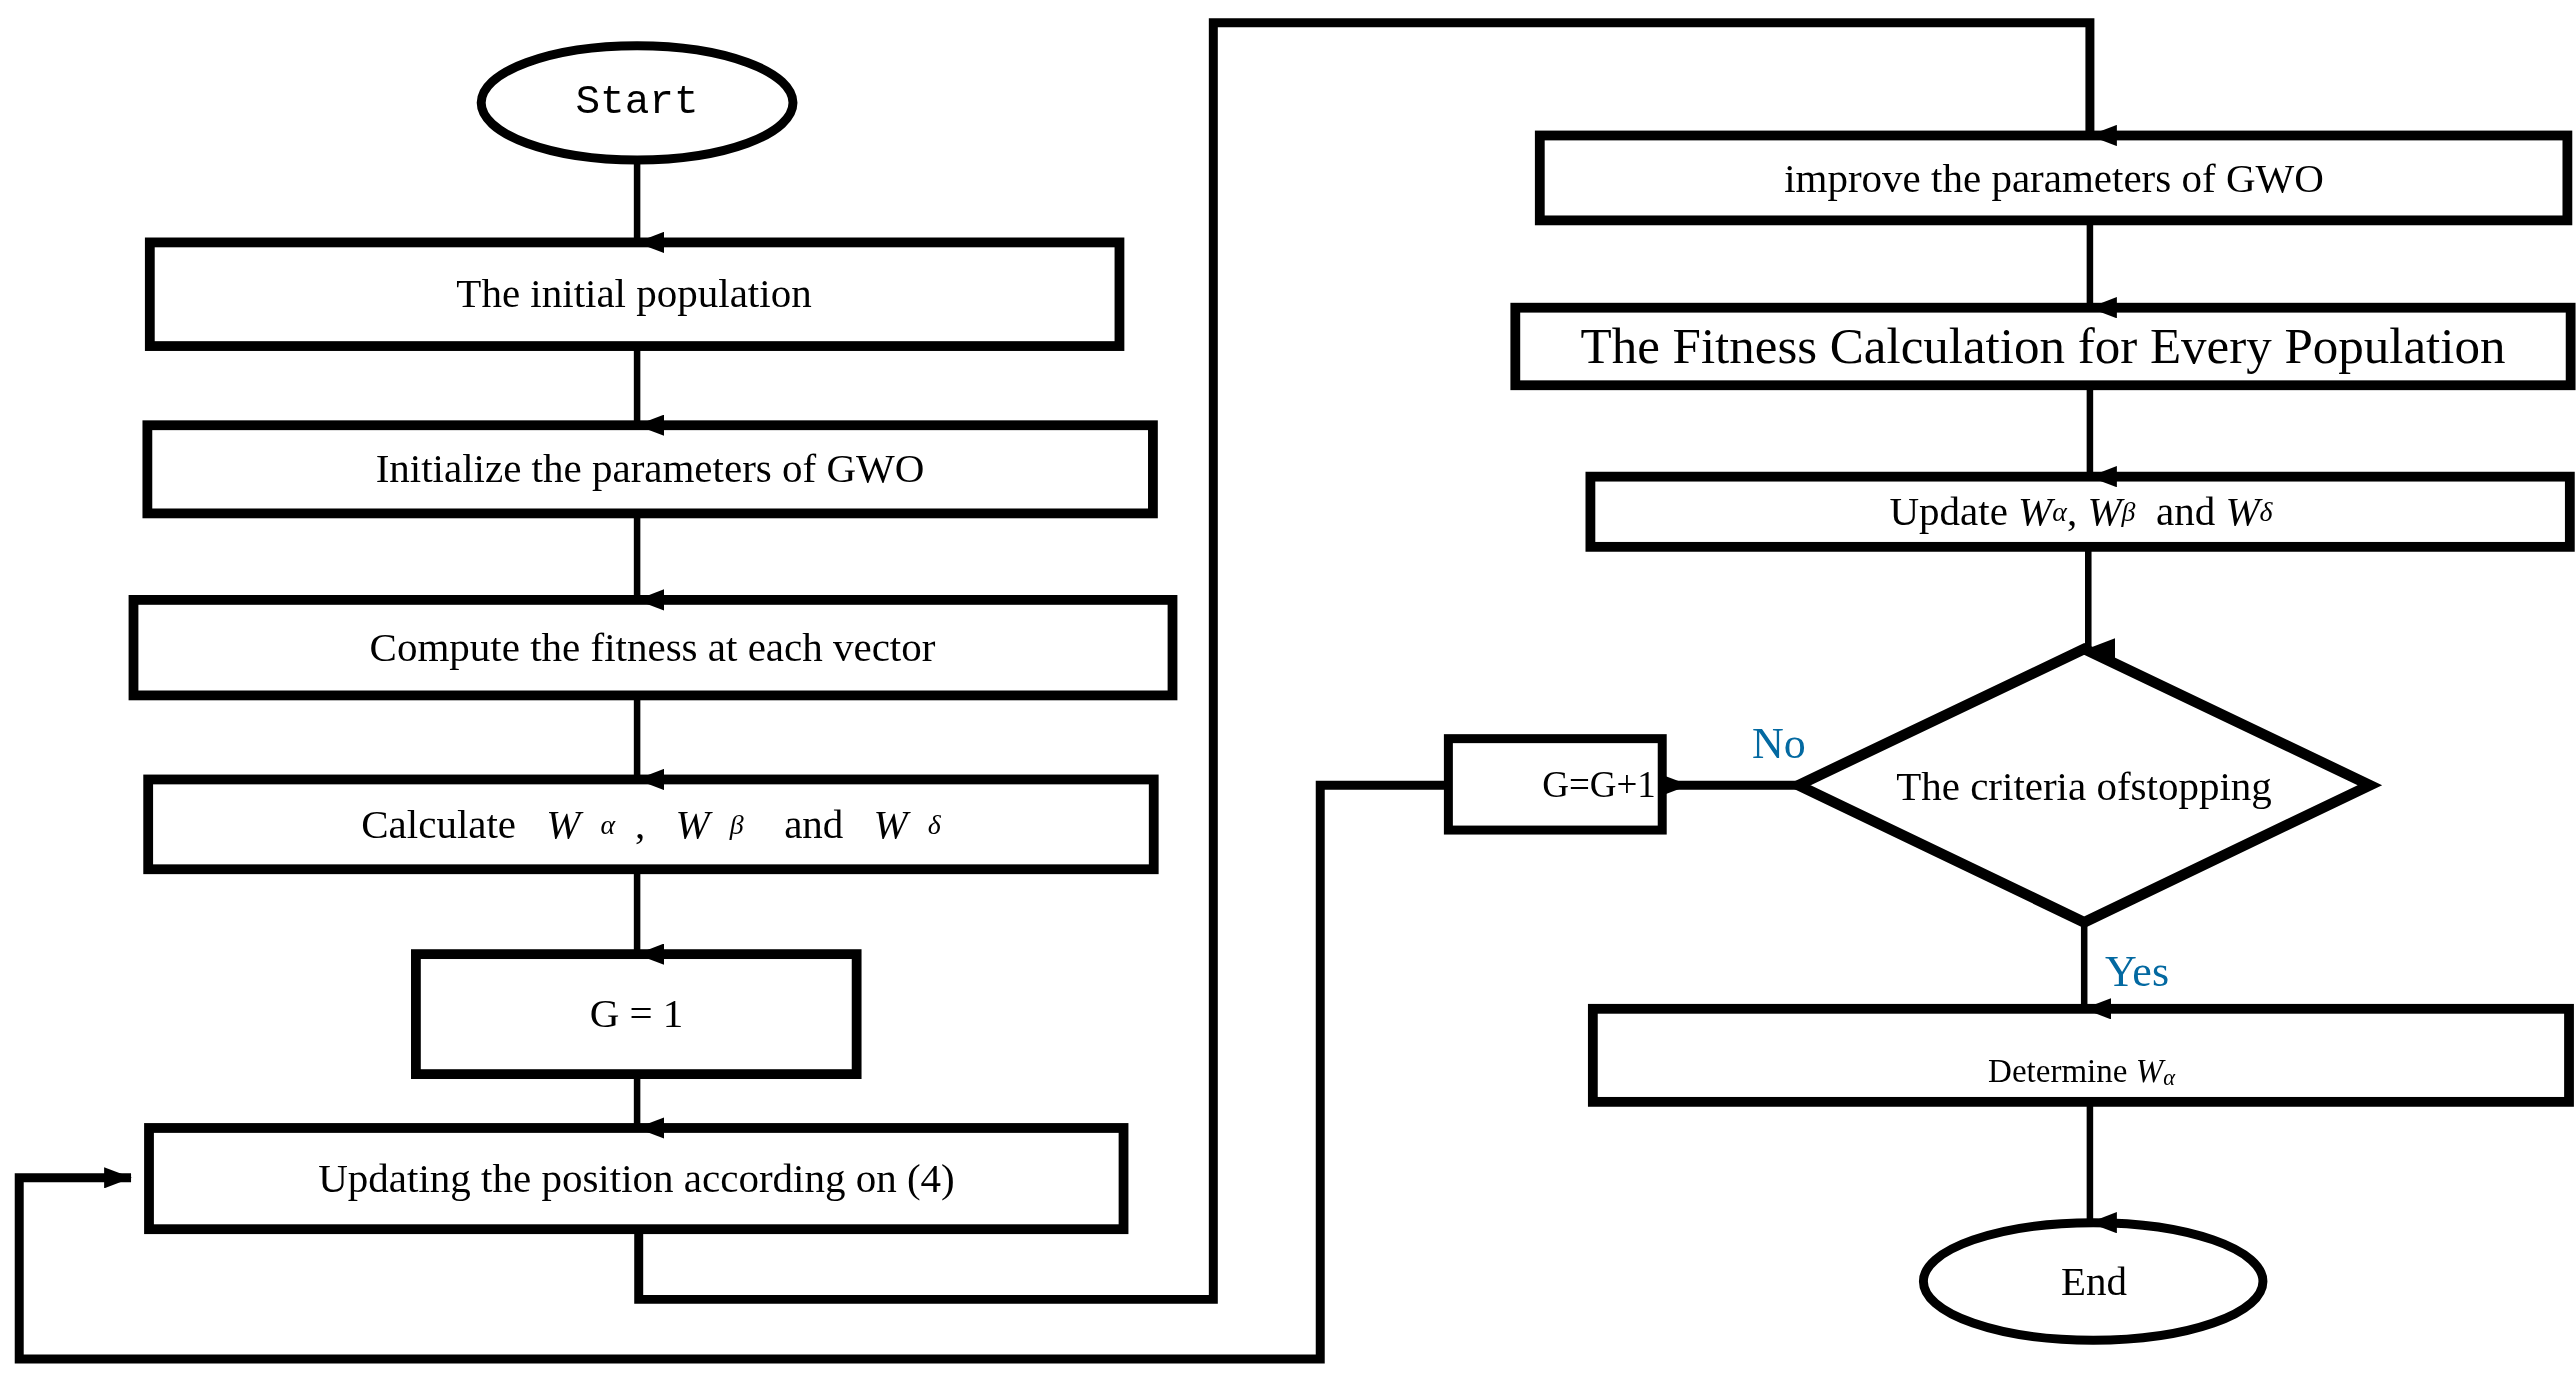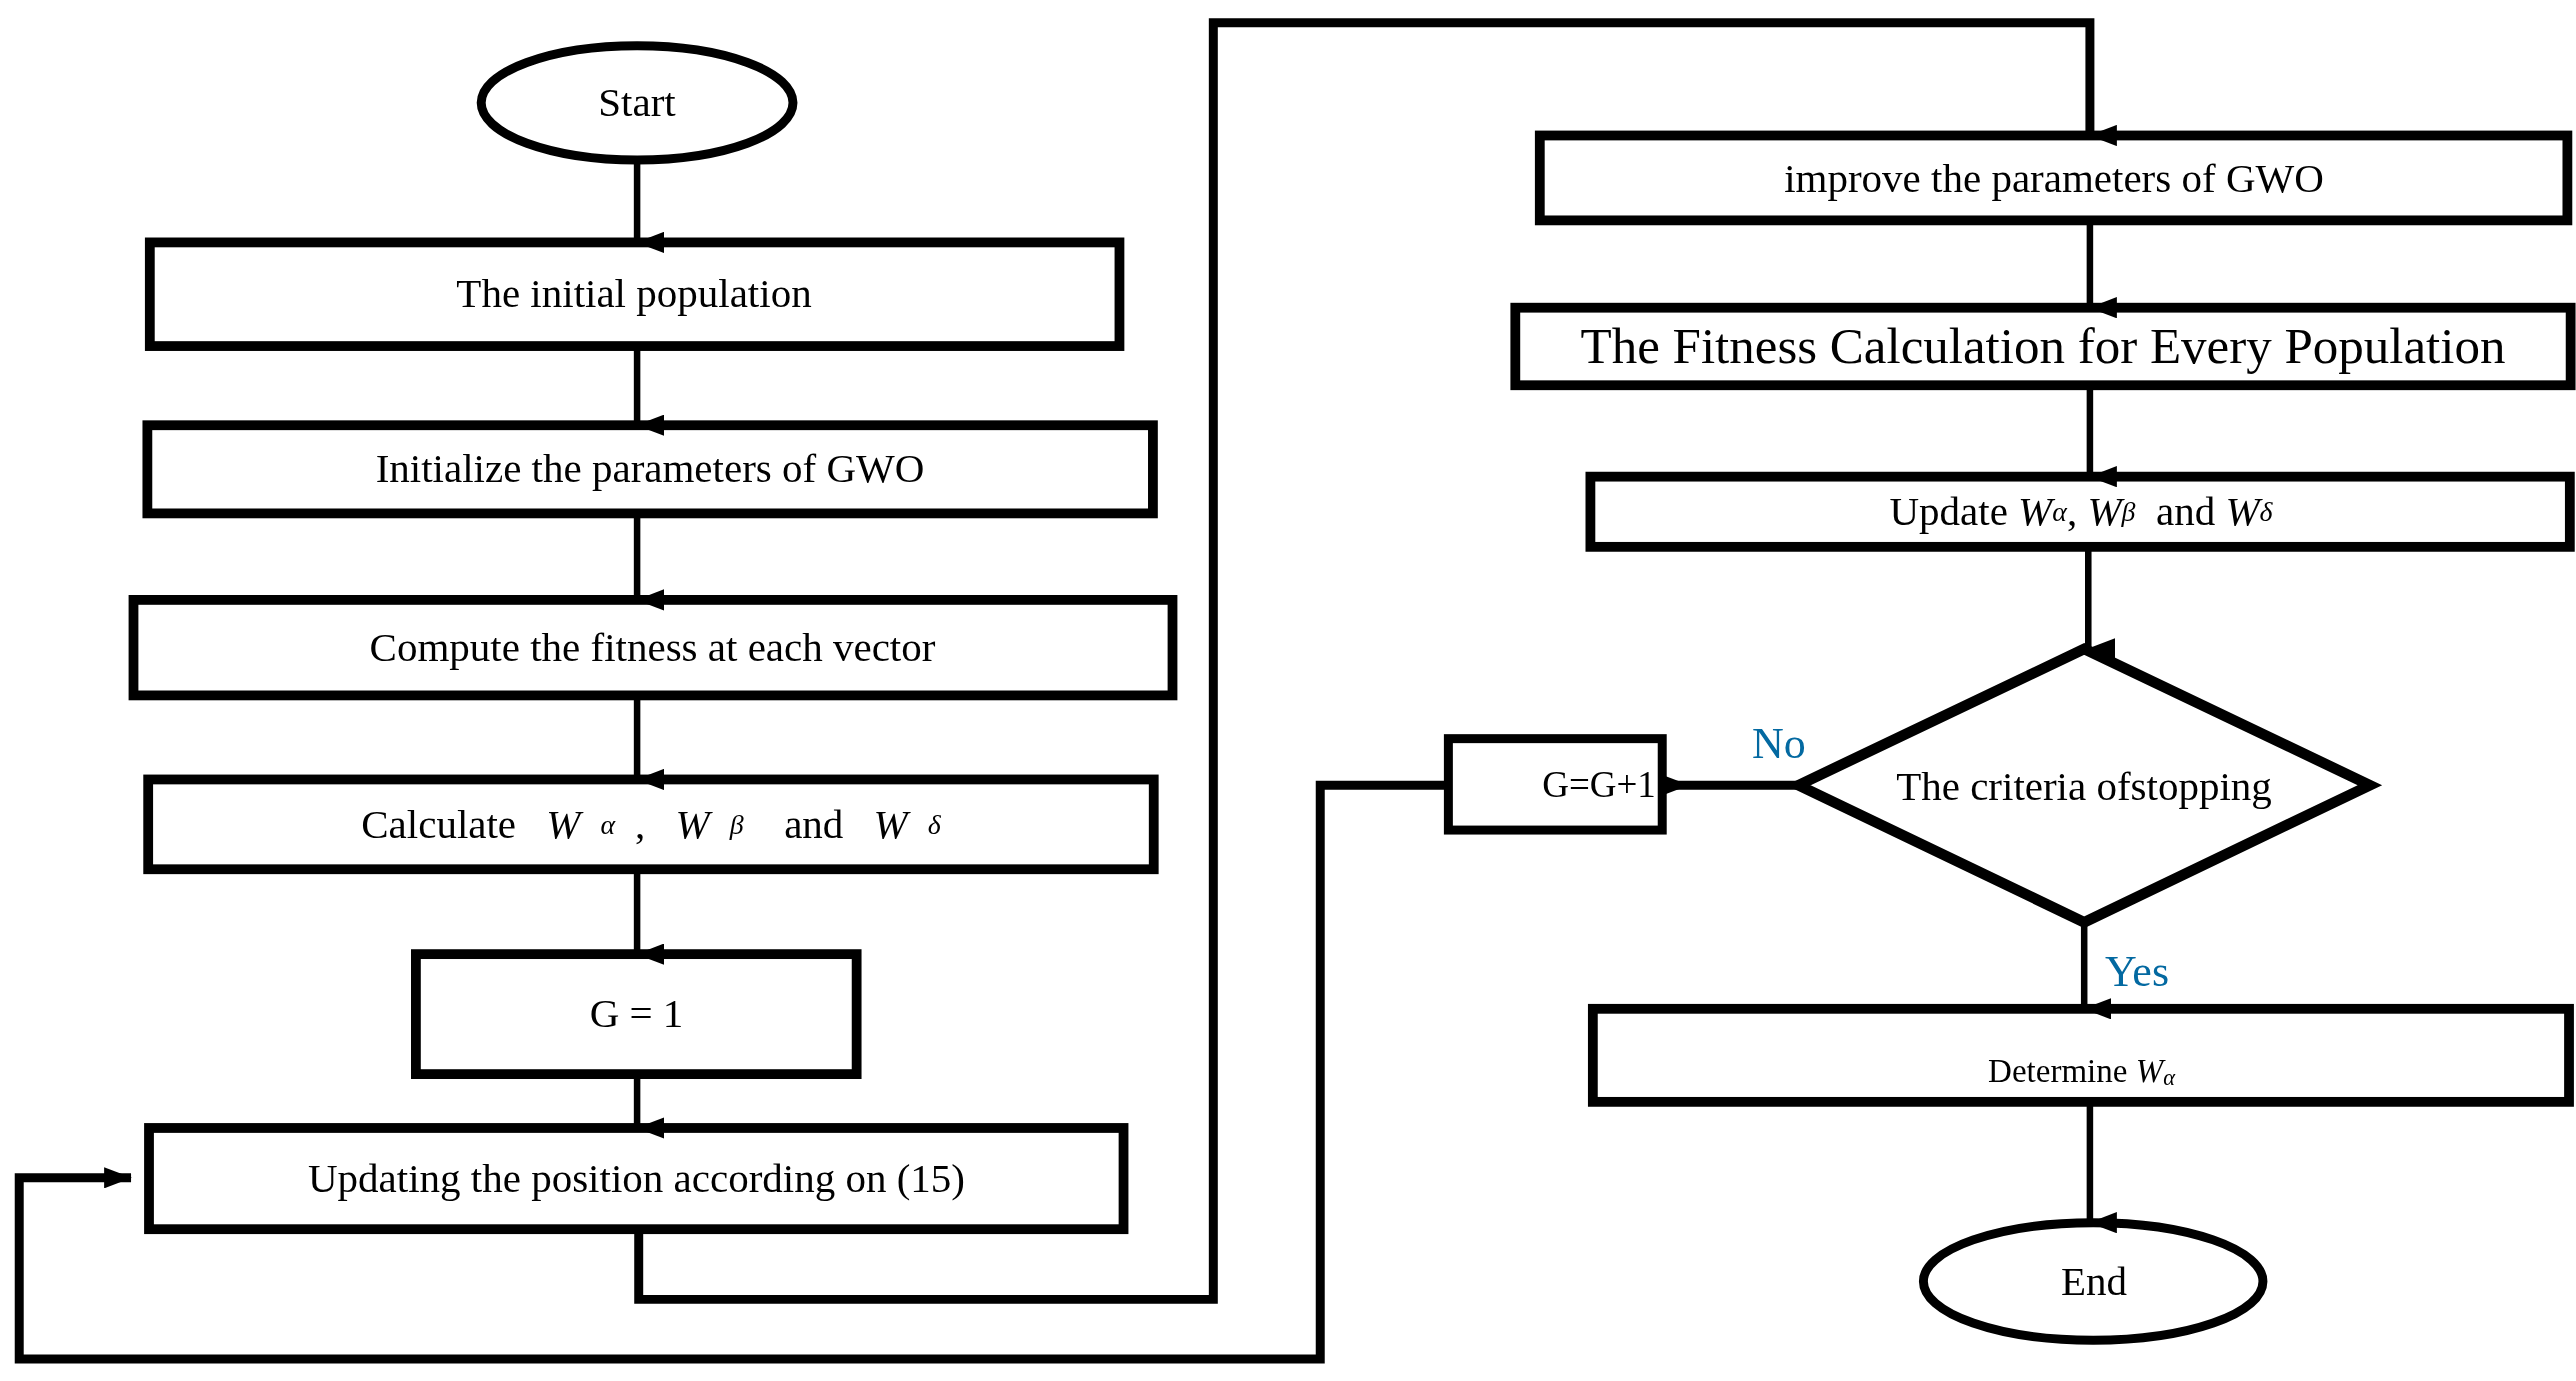--- a/index.html
+++ b/index.html
@@ -116,35 +116,35 @@
 
     <line x1="2203" y1="962" x2="2036" y2="962" stroke="#000" stroke-width="11" marker-end="url(#arrow-left)"></line>
 
     <line x1="2553" y1="1130" x2="2553" y2="1236" stroke="#000" stroke-width="8" marker-end="url(#arrow-down)"></line>
 
     <line x1="2560" y1="1350" x2="2560" y2="1498" stroke="#000" stroke-width="8" marker-end="url(#arrow-down)"></line>
 
     <polyline points="1774,962 1617,962 1617,1665 23,1665 23,1443 160,1443" fill="none" stroke="#000" stroke-width="11" marker-end="url(#arrow-right)"></polyline>
   </svg>
 
-  <div class="node-label" style="left:481px; top:70px; width:312px; height:65px; font-size:41px;">Start</div>
+  <div class="node-label" style="left:481px; top:70px; width:312px; height:65px; font-size:41px;font-family:Liberation Mono, monospace;">Start</div>
 
   <div class="node-label" style="left:149px; top:242px; width:970px; height:104px; font-size:41px;">The initial population</div>
 
   <div class="node-label" style="left:147px; top:425px; width:1006px; height:88px; font-size:41px;">Initialize the parameters of GWO</div>
 
   <div class="node-label" style="left:133px; top:600px; width:1039px; height:96px; font-size:41px;">Compute the fitness at each vector</div>
 
   <div class="node-label" style="left:148px; top:780px; width:1006px; height:90px; font-size:41px;gap:20px;">
     <span>Calculate </span><span class="ital">W</span><sub>α</sub><span>, </span><span class="ital">W</span><sub>β</sub><span>  and </span><span class="ital">W</span><sub>δ</sub>
   </div>
 
   <div class="node-label" style="left:416px; top:954px; width:441px; height:120px; font-size:41px;">G = 1</div>
 
-  <div class="node-label" style="left:149px; top:1128px; width:975px; height:101px; font-size:41px;">Updating the position according on (15)</div>
+  <div class="node-label" style="left:149px; top:1128px; width:975px; height:101px; font-size:41px;">Updating the position according on (4)</div>
 
   <div class="node-label" style="left:1540px; top:136px; width:1028px; height:85px; font-size:41px;">improve the parameters of GWO</div>
 
   <div class="node-label" style="left:1515px; top:308px; width:1056px; height:78px; font-size:51px;">The Fitness Calculation for Every Population</div>
 
   <div class="node-label" style="left:1591px; top:477px; width:980px; height:70px; font-size:41px;text-align:center;">
     <span>Update </span><span class="ital">W</span><sub>α</sub><span>, </span><span class="ital">W</span><sub>β</sub><span>  and </span><span class="ital">W</span><sub>δ</sub>
   </div>
 
   <div class="node-label" style="left:1880px; top:715px; width:408px; height:143px; font-size:41px; ">

